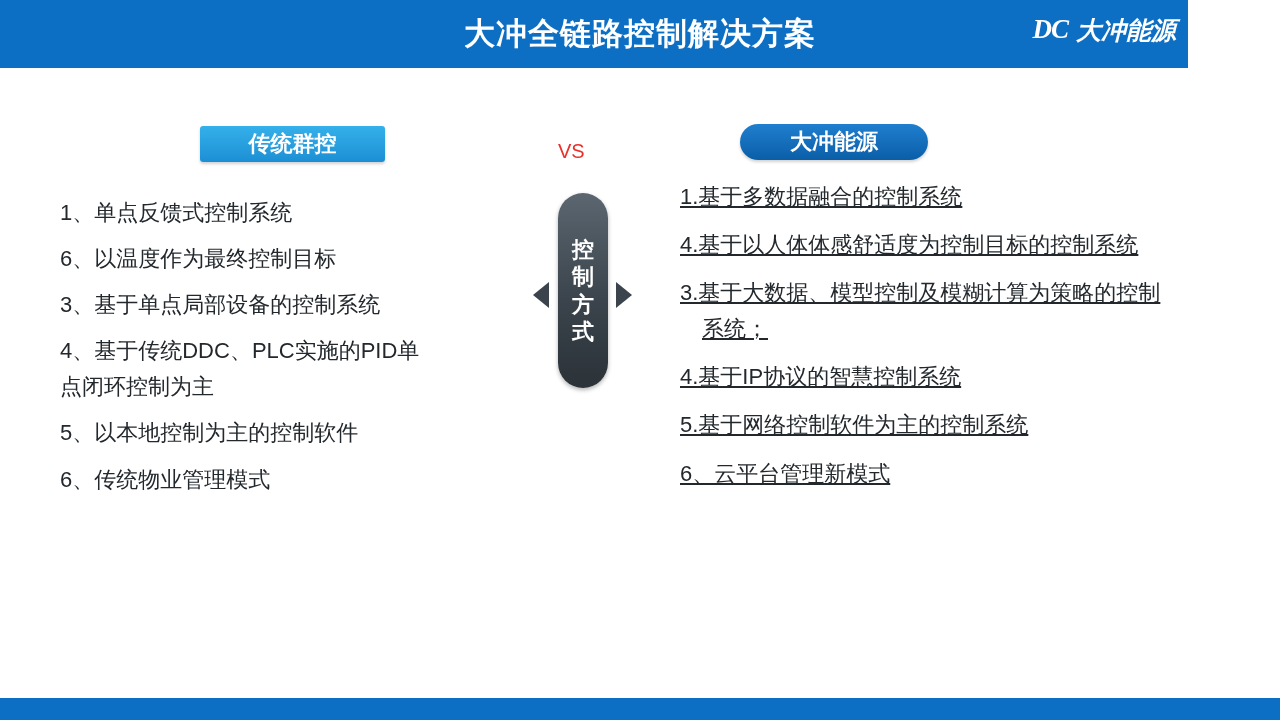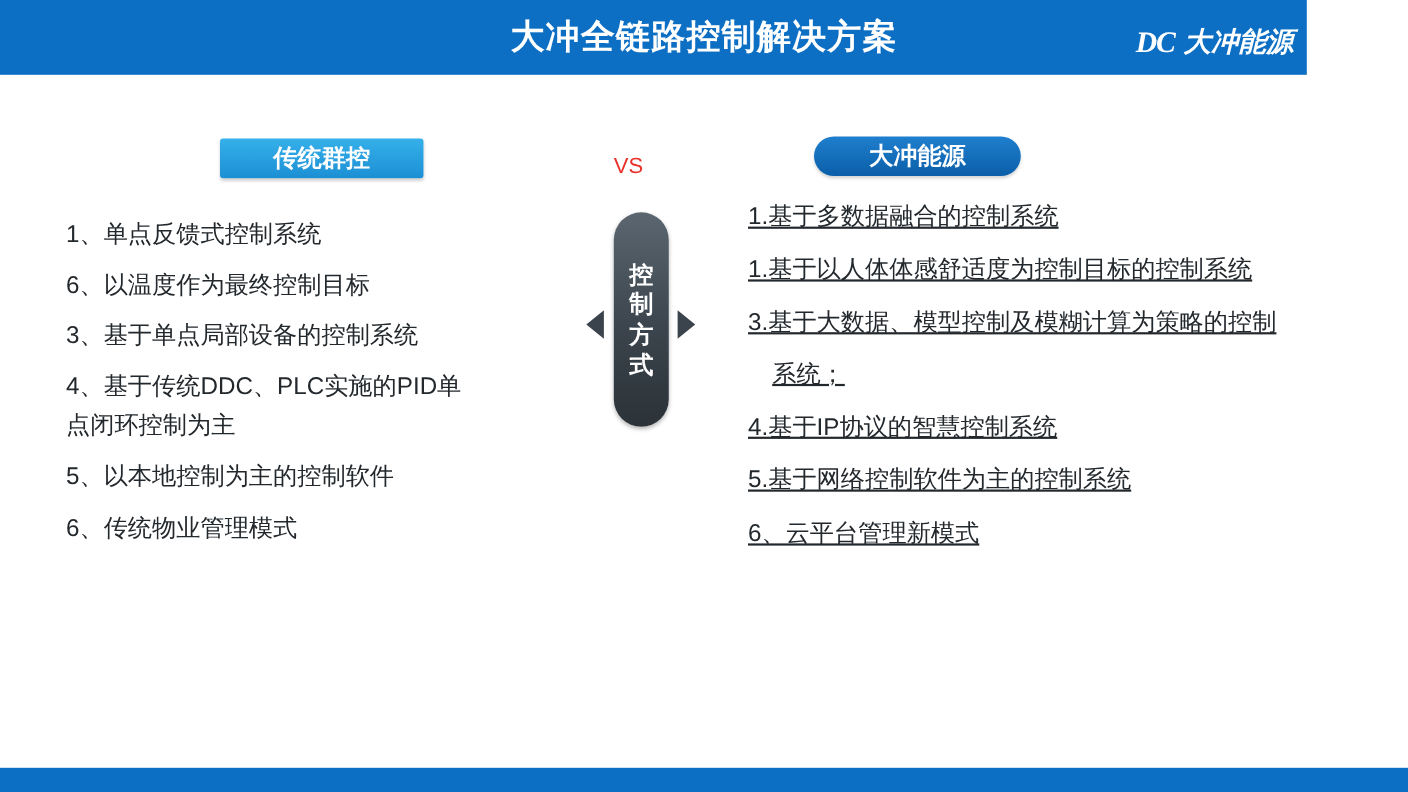--- a/index.html
+++ b/index.html
@@ -34,21 +34,21 @@
     font-size: 31px;
     font-weight: bold;
     letter-spacing: 1px;
   }
   .logo {
     position: absolute;
     right: 12px;
     top: 14px;
     height: 40px;
     display: flex;
-    align-items: flex-end;
+    align-items: flex-start;
     gap: 8px;
   }
   .logo-dc {
     color: #ffffff;
     font-size: 27px;
     font-weight: bold;
     font-style: italic;
     letter-spacing: -1px;
     font-family: "Liberation Serif", serif;
   }
@@ -208,22 +208,22 @@
   <div class="list-item">6、以温度作为最终控制目标</div>
   <div class="list-item">3、基于单点局部设备的控制系统</div>
   <div class="list-item" style="margin-bottom:2px;">4、基于传统DDC、PLC实施的PID单</div>
   <div class="list-item">点闭环控制为主</div>
   <div class="list-item">5、以本地控制为主的控制软件</div>
   <div class="list-item">6、传统物业管理模式</div>
 </div>
 
 <div class="col-right">
   <div class="list-item">1.基于多数据融合的控制系统</div>
-  <div class="list-item">1.基于以人体体感舒适度为控制目标的控制系统</div>
-  <div class="list-item" style="margin-bottom:13px;">3.基于大数据、模型控制及模糊计算为策略的控制</div>
+  <div class="list-item">4.基于以人体体感舒适度为控制目标的控制系统</div>
+  <div class="list-item" style="margin-bottom:2px;">3.基于大数据、模型控制及模糊计算为策略的控制</div>
   <div class="list-item indent">系统；</div>
   <div class="list-item">4.基于IP协议的智慧控制系统</div>
   <div class="list-item">5.基于网络控制软件为主的控制系统</div>
   <div class="list-item">6、云平台管理新模式</div>
 </div>
 
 <div class="footer-thin"></div>
 <div class="footer-bar"></div>
 
 </body></html>

